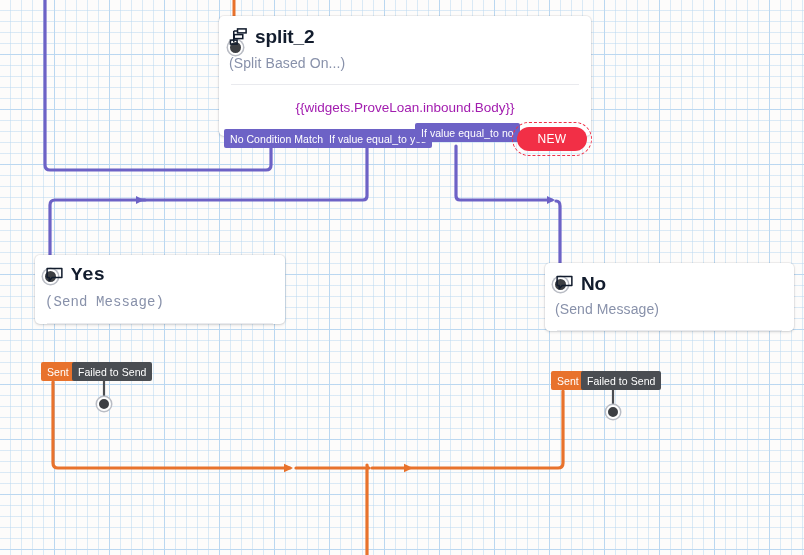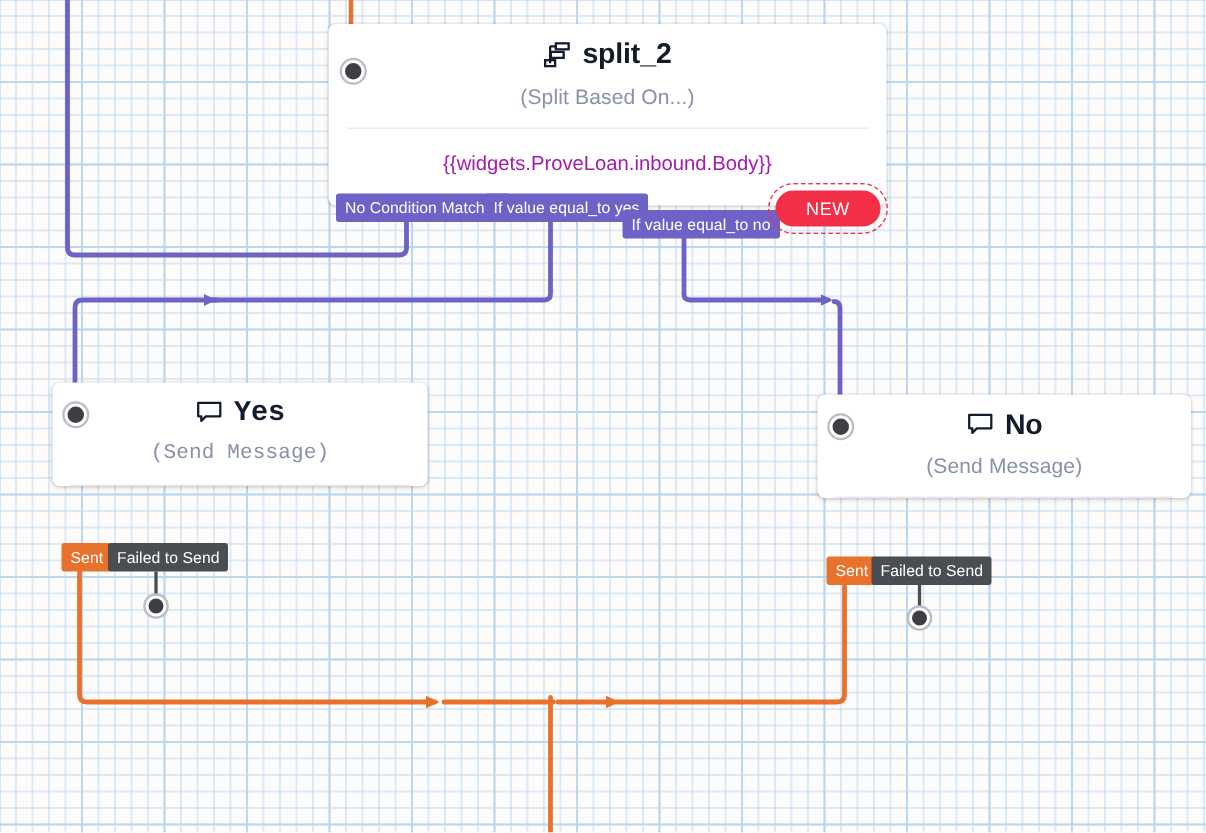--- a/index.html
+++ b/index.html
@@ -35,21 +35,21 @@
   .node {
     position: absolute;
     background: #ffffff;
     border-radius: 5px;
     box-shadow: 0 1px 3px rgba(18,28,45,0.16), 0 0 0 1px rgba(18,28,45,0.05);
     box-sizing: border-box;
   }
   .node-head {
     position: relative;
     padding: 9px 10px 7px 10px;
-    text-align: center;
+    text-align: left;
   }
   .node-title {
     display: inline-flex;
     align-items: center;
     justify-content: center;
     gap: 7px;
     font-size: 19px;
     font-weight: bold;
     color: #121c2d;
     letter-spacing: -0.1px;
@@ -203,21 +203,21 @@
         <span>split_2</span>
       </div>
       <div class="node-subtitle">(Split Based On...)</div>
     </div>
     <div class="node-divider"></div>
     <div class="node-body center">{{widgets.ProveLoan.inbound.Body}}</div>
   </div>
 
   <div class="pill purple" style="left:224px; top:129px;">No Condition Matches</div>
   <div class="pill purple" style="left:323px; top:129px;">If value equal_to yes</div>
-  <div class="pill purple" style="left:415px; top:140px;">If value equal_to no</div>
+  <div class="pill purple" style="left:415px; top:123px;">If value equal_to no</div>
 
   <div class="new-badge-wrap" style="left:512px; top:122px; width:80px; height:34px;">
     <div class="new-badge">NEW</div>
   </div>
 
   <div class="node" style="left:35px; top:255px; width:250px;font-family:Liberation Mono, monospace;">
     <div class="entry-dot" style="left:8px; top:14px;"></div>
     <div class="node-head">
       <div class="node-title">
         <span class="icon">

